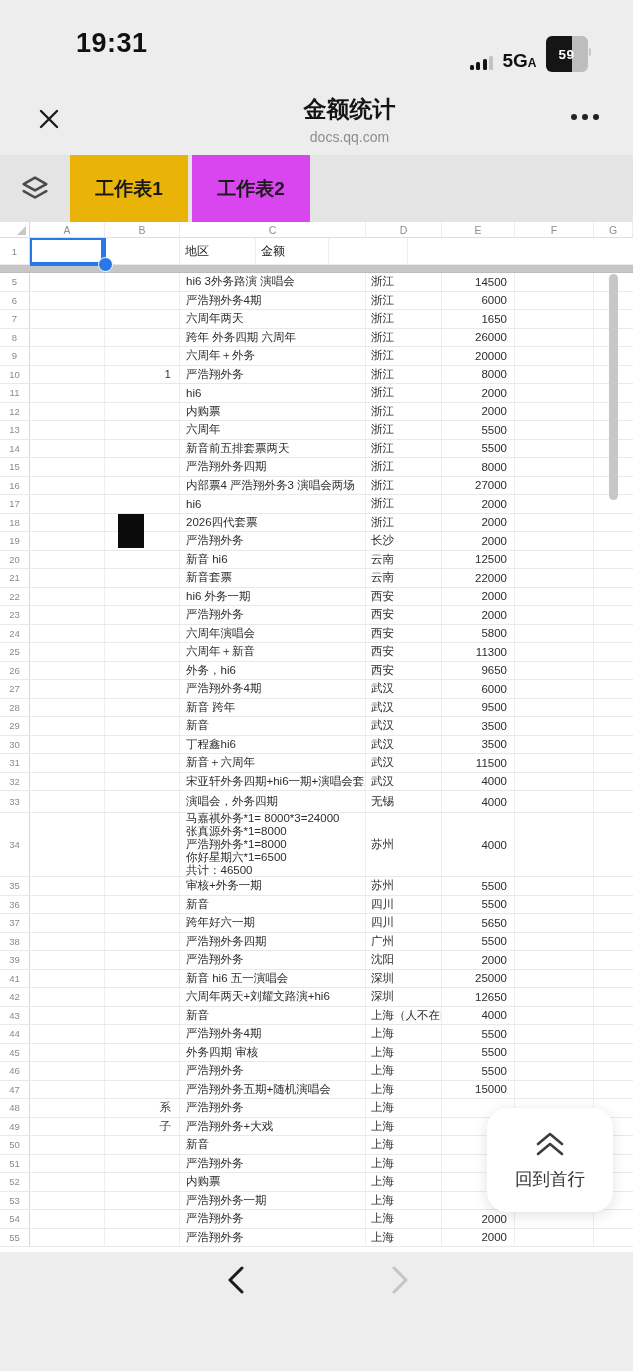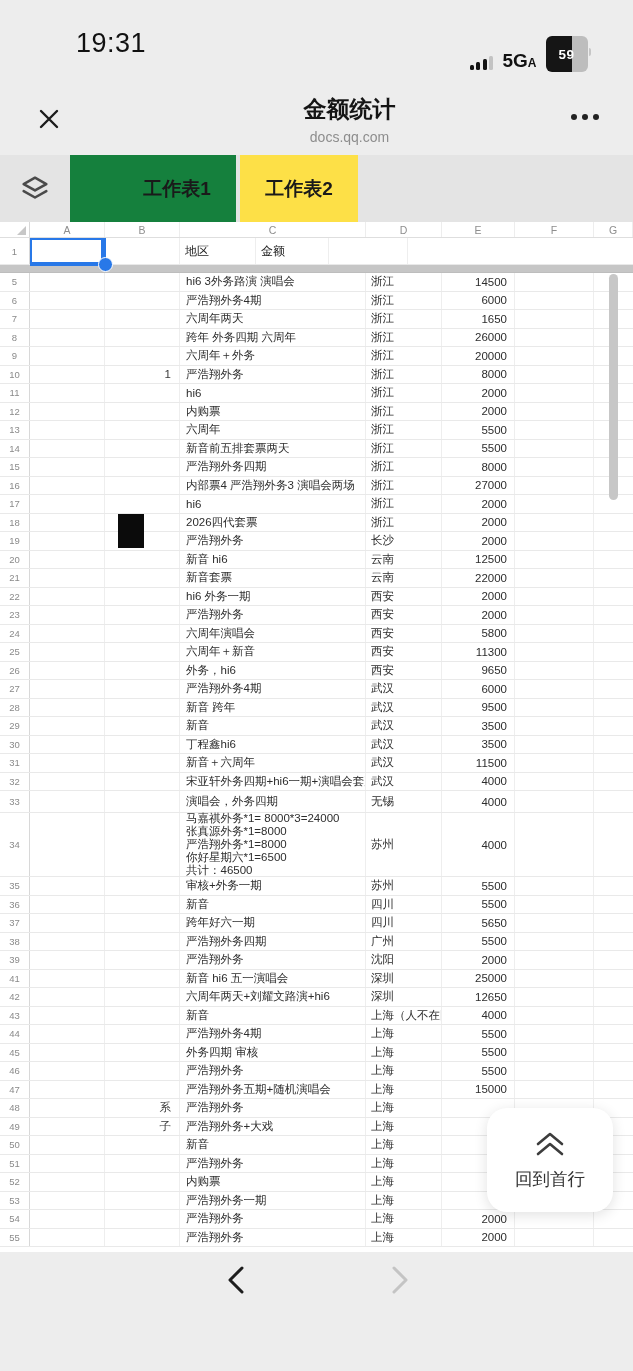--- a/index.html
+++ b/index.html
@@ -5,21 +5,21 @@
   html,body{margin:0;padding:0;}
   body{
     width:633px;height:1371px;
     background:#ededed;
     font-family:"Liberation Sans","DejaVu Sans",sans-serif;
     position:relative;overflow:hidden;
     -webkit-font-smoothing:antialiased;
   }
   
   .statusbar{position:absolute;left:0;top:0;width:633px;height:88px;background:#ededed;}
-  .time{position:absolute;left:76px;top:28px;font-size:27px;font-weight:normal;color:#111;letter-spacing:.5px;}
+  .time{position:absolute;left:76px;top:28px;font-size:27px;font-weight:bold;color:#111;letter-spacing:.5px;}
   .sticons{position:absolute;right:42px;top:36px;display:flex;align-items:flex-end;gap:9px;}
   .sigbars{display:flex;align-items:flex-end;gap:2.5px;height:15px;padding-bottom:2px;}
   .sigbars i{display:block;width:4px;border-radius:1.5px;background:#141414;}
   .sigbars i:nth-child(1){height:5px}.sigbars i:nth-child(2){height:8px}
   .sigbars i:nth-child(3){height:11px}.sigbars i:nth-child(4){height:14px;background:#c3c3c3}
   .nettype{font-weight:bold;color:#111;font-size:19px;line-height:17px;}
   .nettype small{font-size:12px;font-weight:bold;}
   .batt{position:relative;width:42px;height:36px;border-radius:6px;overflow:hidden;
     background:linear-gradient(to right,#151515 0 62%,#bdbdbd 62% 100%);
     display:flex;align-items:center;justify-content:center;}
@@ -31,22 +31,22 @@
   .htitle{position:absolute;left:0;top:6px;width:633px;text-align:center;padding-left:33px;}
   .htitle .t{font-size:23px;font-weight:bold;color:#151515;}
   .htitle .s{font-size:14px;color:#8d8d8d;margin-top:4px;}
   .menu-dots{position:absolute;right:34px;top:26px;display:flex;gap:5px;cursor:pointer;}
   .menu-dots i{width:6px;height:6px;border-radius:50%;background:#222;display:block;}
   
   .tabbar{position:absolute;left:0;top:155px;width:633px;height:67px;background:#e4e4e4;display:flex;align-items:stretch;}
   .tab-icon{width:70px;display:flex;align-items:center;justify-content:center;}
   .sheettab{min-width:118px;display:flex;align-items:center;justify-content:center;
     font-size:19px;font-weight:bold;color:#1a1a1a;cursor:pointer;}
-  .sheettab.active{background:#15803d;padding-left:48px;}
-  .sheettab.inactive{background:#fde047;margin-left:4px;}
+  .sheettab.active{background:#eab308;}
+  .sheettab.inactive{background:#d946ef;margin-left:4px;}
   
   .grid{position:absolute;left:0;top:222px;width:633px;height:1030px;background:#fff;overflow:hidden;}
   .gr{display:flex;width:633px;box-sizing:border-box;}
   .cell{box-sizing:border-box;display:flex;align-items:center;overflow:hidden;
     border-right:1px solid #eeeeee;height:100%;}
   .w-rh{width:30px;justify-content:center;border-right:1px solid #d8d8d8;}
   .w-a{width:75px;}.w-b{width:75px;justify-content:flex-end;padding-right:8px;}
   .w-c{width:186px;padding-left:6px;white-space:nowrap;}
   .w-d{width:76px;padding-left:5px;white-space:nowrap;}
   .w-e{width:73px;justify-content:flex-end;padding-right:7px;}

